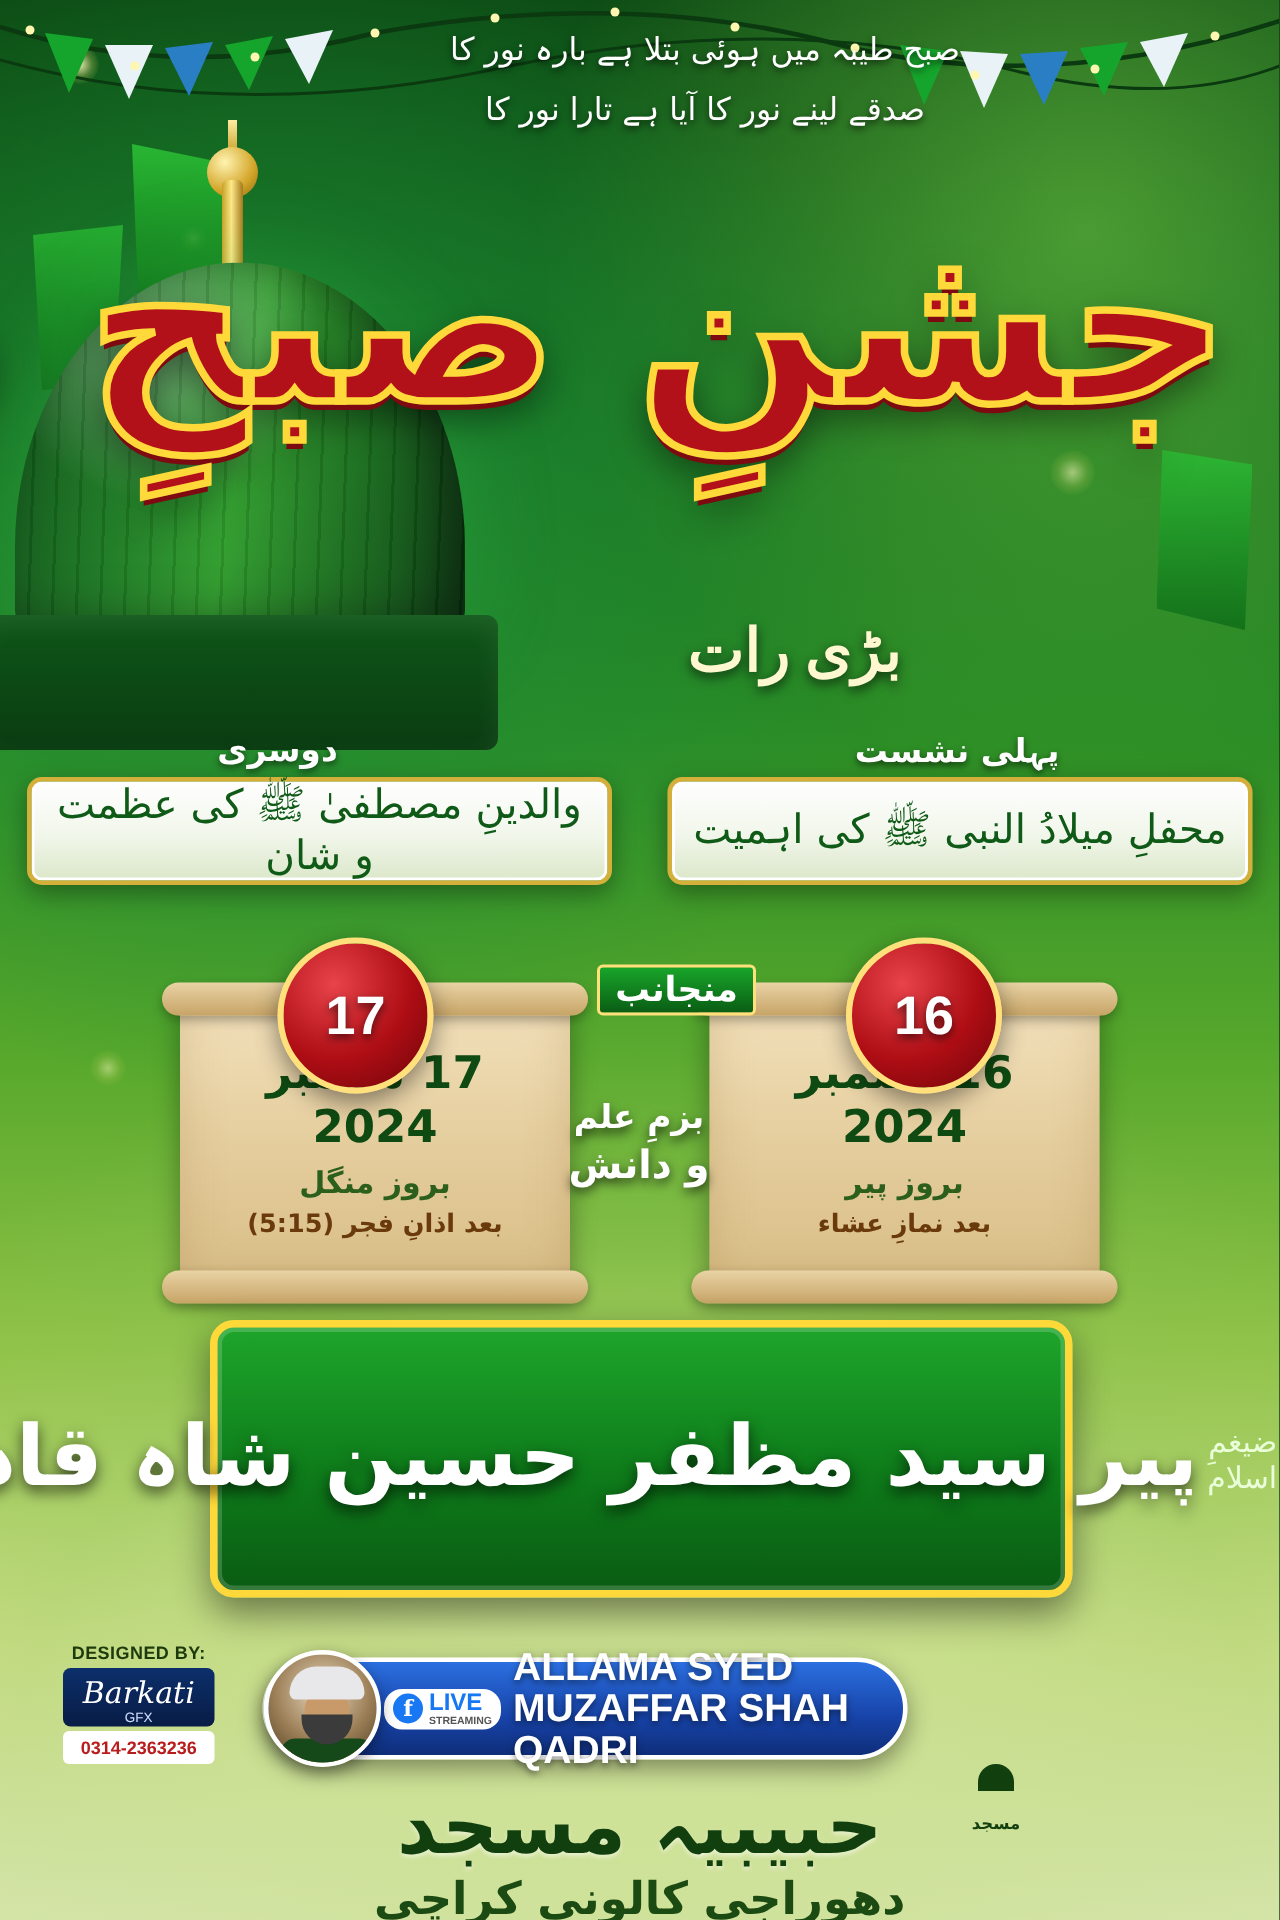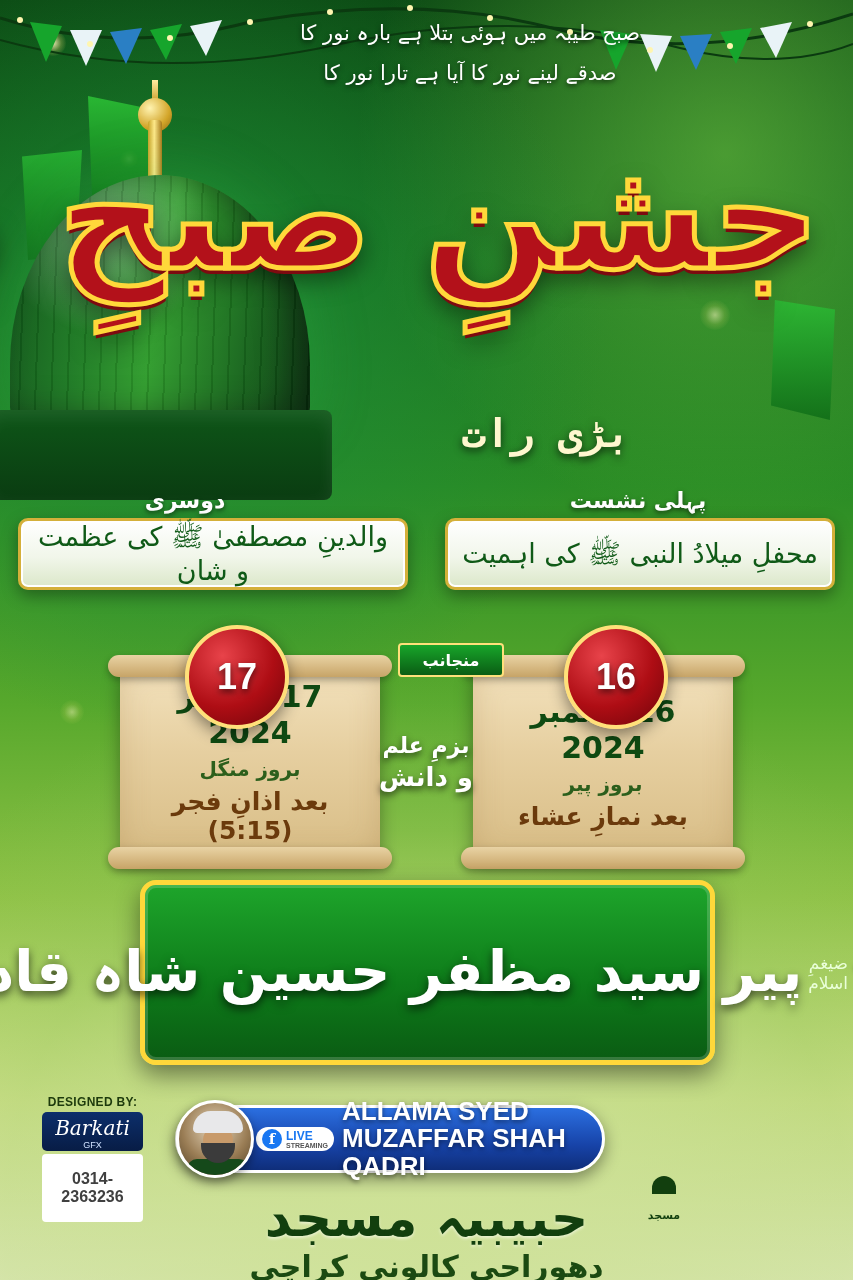--- a/index.html
+++ b/index.html
@@ -71,22 +71,22 @@
     font-size:150px; line-height:1.05; font-weight:bold;
     color:#b3111a;
     -webkit-text-stroke: 5px #ffd83a;
     text-shadow:
       0 0 2px #ffe878,
       0 6px 0 #7d0a10,
       0 10px 26px rgba(0,0,0,.55);
     white-space:nowrap;
   }
   .title-sub {
-    position:absolute; right:134px; top:300px; width:300px; text-align:center; direction:rtl;
-    font-family:Liberation Mono, monospace;
+    position:absolute; right:150px; top:300px; width:300px; text-align:center; direction:rtl;
+    font-family:Liberation Serif, serif;
     font-size:40px; font-weight:bold; color:#fff7cf;
     text-shadow:0 3px 8px rgba(0,0,0,.7);
   }
 
   
   .sessions { position:absolute; left:0; top:490px; width:853px; height:130px; }
   .session {
     position:absolute; top:28px; width:390px; height:72px;
     background:linear-gradient(180deg,#ffffff 0%,#f1f6ea 55%,#dbe7c9 100%);
     border:3px solid #d4b03a; border-radius:10px;
@@ -125,21 +125,21 @@
   .scroll::after { bottom:-12px; }
   .scroll.right { right:120px; }
   .scroll.left  { left:120px; }
   .scroll-text {
     position:absolute; inset:16px; direction:rtl; text-align:center;
     font-family:"DejaVu Sans", sans-serif; color:#1a4e16; font-weight:bold;
     display:flex; flex-direction:column; justify-content:center; gap:6px;
   }
   .scroll-date { font-size:30px; color:#0f4a12; line-height:1.2; }
   .scroll-day  { font-size:20px; color:#2c5f1c; }
-  .scroll-time { font-size:25px; color:#6b3a0c; }
+  .scroll-time { font-size:17px; color:#6b3a0c; }
 
   .daybadge {
     position:absolute; top:0px; width:104px; height:104px; border-radius:50%;
     background:radial-gradient(circle at 35% 28%, #e8434a 0%, #ae0d14 55%, #6d050a 100%);
     border:4px solid #ffe07a;
     box-shadow:0 6px 16px rgba(0,0,0,.45);
     display:flex; align-items:center; justify-content:center;
     color:#ffffff; font-size:36px; font-weight:bold;
     font-family:"Liberation Sans", sans-serif;
     text-shadow:0 3px 6px rgba(0,0,0,.6);
@@ -154,82 +154,82 @@
     font-family:"DejaVu Sans", sans-serif; color:#ffffff; font-weight:bold;
     text-shadow:0 3px 7px rgba(0,0,0,.7);
   }
   .center-plate .cp1 { font-size:22px; }
   .center-plate .cp2 { font-size:26px; }
   .center-ribbon {
     position:absolute; left:398px; top:18px; width:106px; height:34px;
     background:linear-gradient(180deg,#18a52a,#0a5d14);
     border:2px solid #ffe07a; border-radius:4px;
     display:flex; align-items:center; justify-content:center;
-    color:#fff; font-family:"DejaVu Sans", sans-serif; font-size:16px; font-weight:bold;
+    color:#fff; font-family:"DejaVu Sans", sans-serif; font-size:23px; font-weight:bold;
     direction:rtl;
   }
 
   
   .speaker-panel {
     position:absolute; left:140px; top:880px; width:575px; height:185px;
     background:linear-gradient(180deg,#1ea52b 0%,#0e7c1a 55%,#0a5c13 100%);
     border:5px solid #ffd83a; border-radius:16px;
     box-shadow:0 10px 24px rgba(0,0,0,.45), inset 0 0 0 3px rgba(255,255,255,.18);
     display:flex; flex-direction:row; align-items:center; justify-content:center; gap:6px;
     direction:rtl;
   }
   .speaker-kicker {
     font-family:"DejaVu Sans", sans-serif; font-size:23px; font-weight:bold;
     color:#fff6c9; text-shadow:0 2px 5px rgba(0,0,0,.6);
   }
   .speaker-role {
-    font-family:"DejaVu Sans", sans-serif; font-size:17px; color:#eaffd9;
+    font-family:"DejaVu Sans", sans-serif; font-size:20px; color:#eaffd9;
   }
   .speaker-name {
     font-family:"DejaVu Sans", sans-serif; font-size:56px; font-weight:bold;
     color:#ffffff; line-height:1.15;
     text-shadow:0 4px 10px rgba(0,0,0,.65);
     white-space:nowrap;
   }
 
   
   .designer {
     position:absolute; left:42px; top:1095px; width:101px; text-align:center;
   }
   .designer-title { font-size:12px; font-weight:bold; color:#1d3a0c; letter-spacing:.3px; }
   .designer-box {
     margin-top:3px; background:linear-gradient(180deg,#0c2f6b,#081c45);
     border-radius:5px; padding:4px 0 1px;
   }
   .designer-name { font-family:"DejaVu Serif", serif; font-style:italic; color:#fff; font-size:20px; }
   .designer-sub  { color:#cfe0ff; font-size:9px; }
   .designer-phone {
-    margin-top:3px; background:#ffffff; border-radius:4px; font-size:16px;
-    font-weight:bold; color:#404040; padding:16px 0;
+    margin-top:3px; background:#ffffff; border-radius:4px; font-size:12px;
+    font-weight:bold; color:#b91c1c; padding:4px 0;
   }
 
   
   .livebar {
     position:absolute; left:175px; top:1105px; width:430px; height:68px;
     background:linear-gradient(180deg,#2b6fe0 0%,#1743a8 60%,#0f2e7a 100%);
     border:3px solid #ffffff; border-radius:34px;
     box-shadow:0 6px 16px rgba(0,0,0,.4);
     display:flex; align-items:center; gap:8px; padding-left:78px;
   }
   .live-pill {
     display:flex; align-items:center; gap:4px;
     background:#ffffff; border-radius:12px; padding:2px 6px;
   }
   .fb-circle {
     width:20px; height:20px; border-radius:50%;
     background:#1877f2; color:#fff; font-weight:bold; font-size:15px;
     display:flex; align-items:center; justify-content:center;
     font-family:"DejaVu Serif", serif;
   }
-  .live-text { color:#1877f2; font-size:12px; font-weight:bold; line-height:1; }
+  .live-text { color:#1877f2; font-size:16px; font-weight:bold; line-height:1; }
   .live-name {
     color:#ffffff; font-size:26px; font-weight:bold; line-height:1.05;
     text-shadow:0 2px 5px rgba(0,0,0,.5);
   }
   .avatar {
     position:absolute; left:176px; top:1100px; width:78px; height:78px; border-radius:50%;
     background:radial-gradient(circle at 50% 35%, #e9d9bf 0%, #9a7d55 55%, #4a3a22 100%);
     border:3px solid #ffffff; overflow:hidden;
     box-shadow:0 4px 10px rgba(0,0,0,.4);
   }

